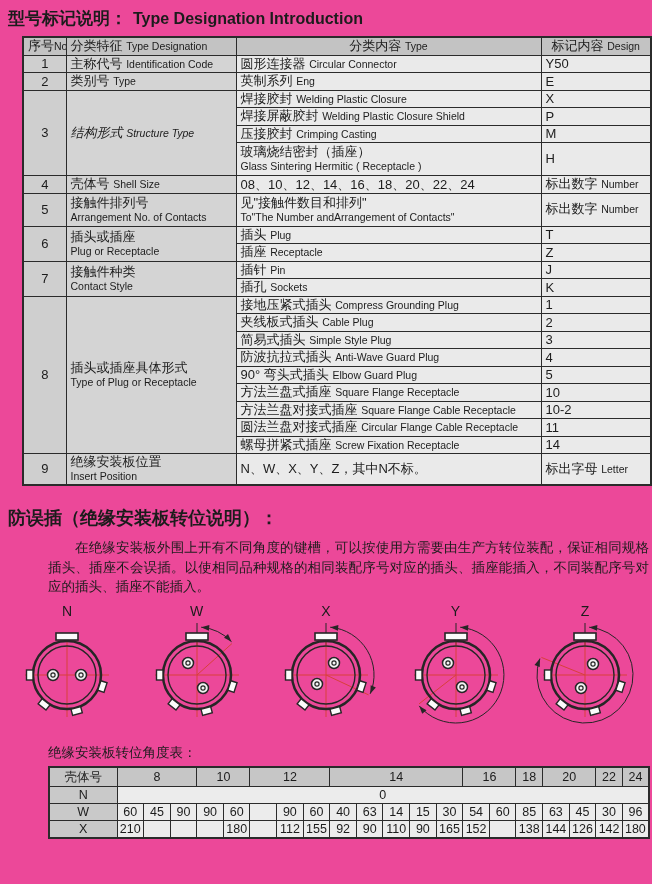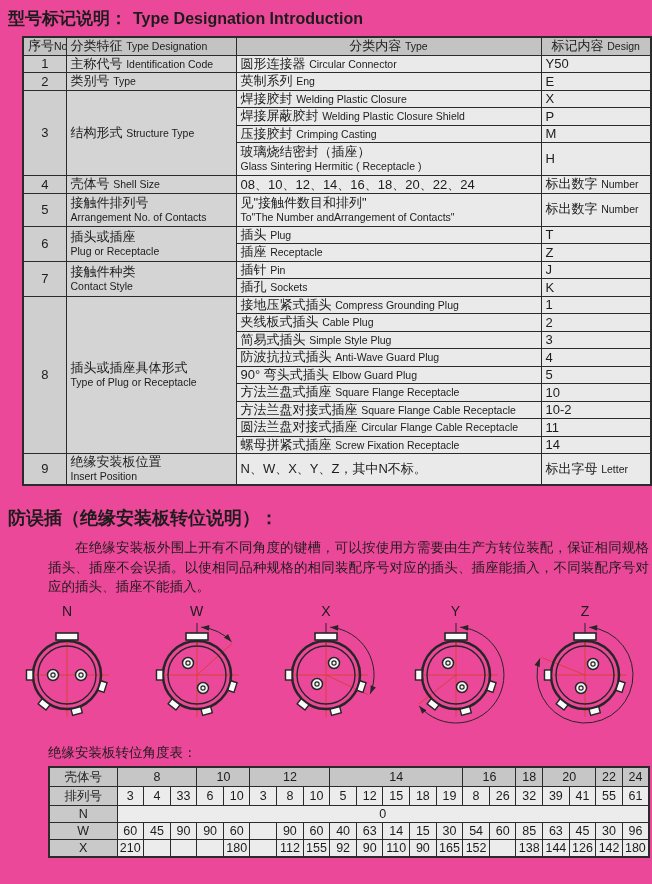--- a/index.html
+++ b/index.html
@@ -81,21 +81,21 @@
           <td class="c-mark">Y50</td>
         </tr>
         <tr>
           <td class="c-no" rowspan="1">2</td>
           <td class="c-label" rowspan="1" style="white-space:normal;line-height:14px;"><span class="zh">类别号</span> <span class="en">Type</span></td>
           <td class="c-content"><span class="zh">英制系列</span> <span class="en">Eng</span></td>
           <td class="c-mark">E</td>
         </tr>
         <tr>
           <td class="c-no" rowspan="4">3</td>
-          <td class="c-label" rowspan="4" style="white-space:normal;line-height:16px;"><span class="zh">结构形式</span> <span class="en">Structure Type</span></td>
+          <td class="c-label" rowspan="4" style="white-space:normal;line-height:16px;font-style:italic;"><span class="zh">结构形式</span> <span class="en">Structure Type</span></td>
           <td class="c-content"><span class="zh">焊接胶封</span> <span class="en">Welding Plastic Closure</span></td>
           <td class="c-mark">X</td>
         </tr>
         <tr>
           <td class="c-content"><span class="zh">焊接屏蔽胶封</span> <span class="en">Welding Plastic Closure Shield</span></td>
           <td class="c-mark">P</td>
         </tr>
         <tr>
           <td class="c-content"><span class="zh">压接胶封</span> <span class="en">Crimping Casting</span></td>
           <td class="c-mark">M</td>
@@ -373,43 +373,20 @@
           <td colspan="3">8</td>
           <td colspan="2">10</td>
           <td colspan="3">12</td>
           <td colspan="5">14</td>
           <td colspan="2">16</td>
           <td colspan="1">18</td>
           <td colspan="2">20</td>
           <td colspan="1">22</td>
           <td colspan="1">24</td>
         </tr>
-        <tr class="arr-row">
-          <td class="row-label">排列号</td>
-          <td>3</td>
-          <td>4</td>
-          <td>33</td>
-          <td>6</td>
-          <td>10</td>
-          <td>3</td>
-          <td>8</td>
-          <td>10</td>
-          <td>5</td>
-          <td>12</td>
-          <td>15</td>
-          <td>18</td>
-          <td>19</td>
-          <td>8</td>
-          <td>26</td>
-          <td>32</td>
-          <td>39</td>
-          <td>41</td>
-          <td>55</td>
-          <td>61</td>
-        </tr>
         <tr class="data-row">
           <td class="row-label">N</td>
           <td colspan="20">0</td>
         </tr>
         <tr class="data-row">
           <td class="row-label">W</td>
           <td>60</td>
           <td>45</td>
           <td>90</td>
           <td>90</td>

